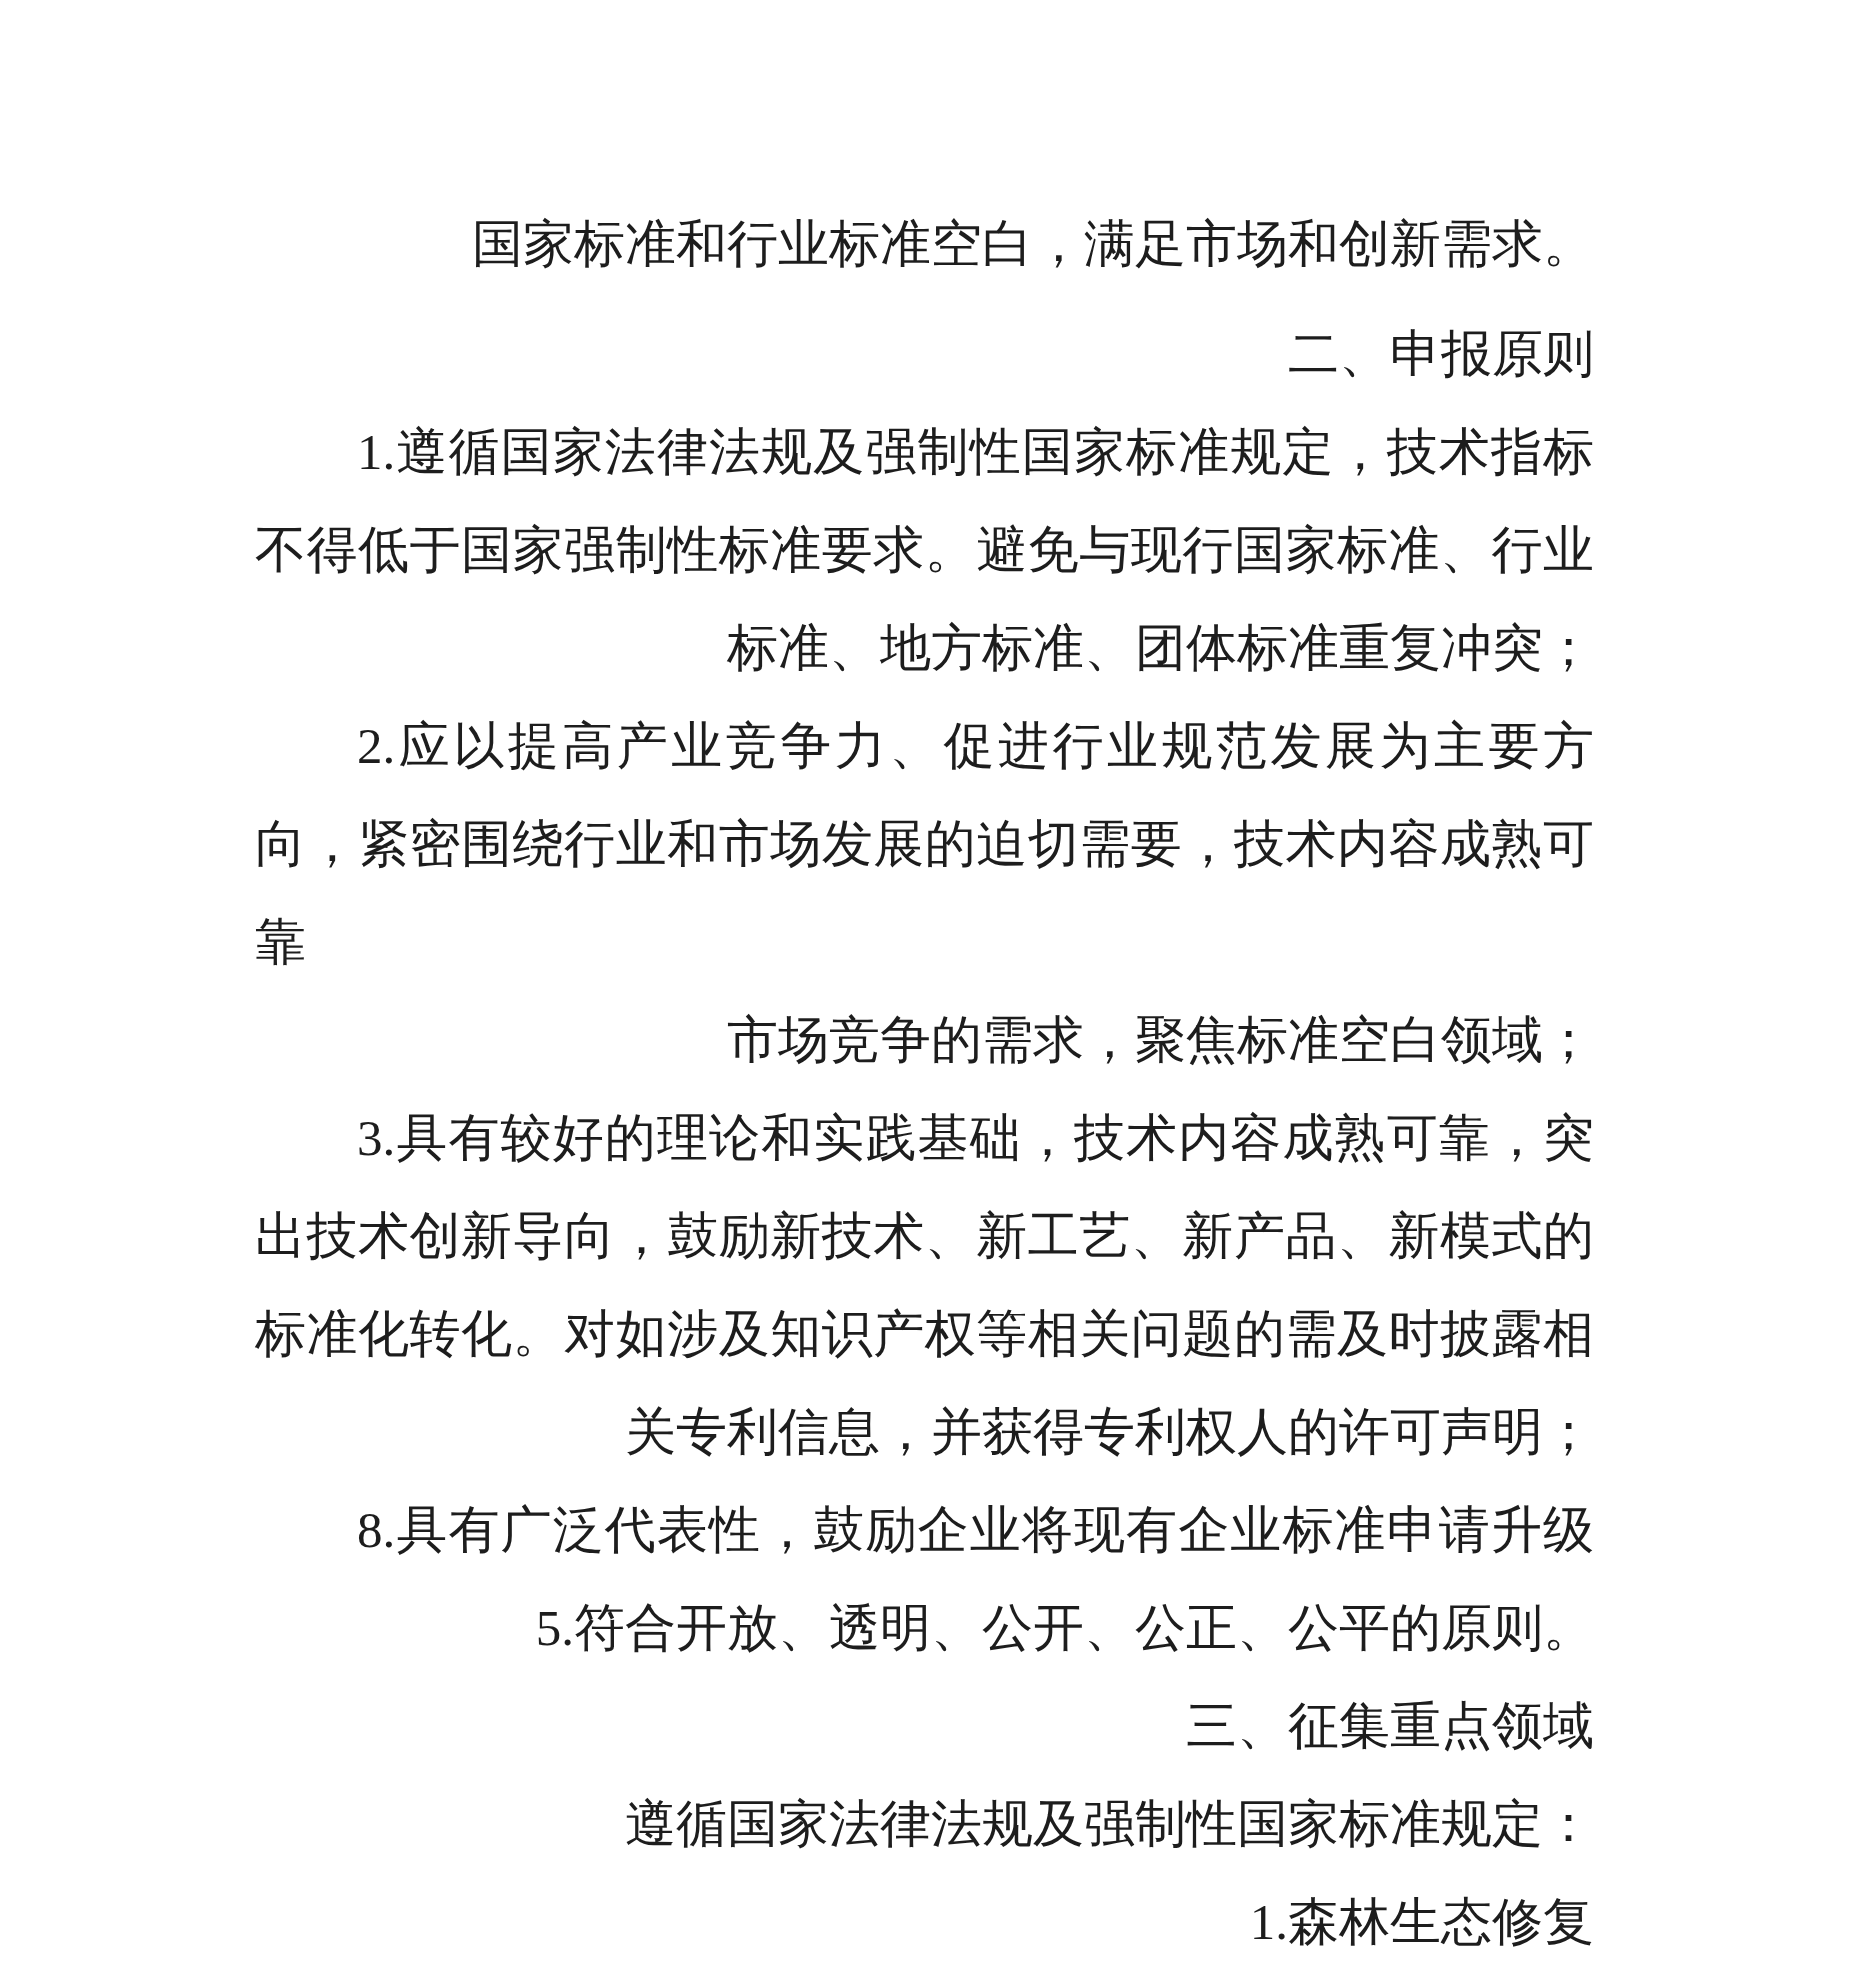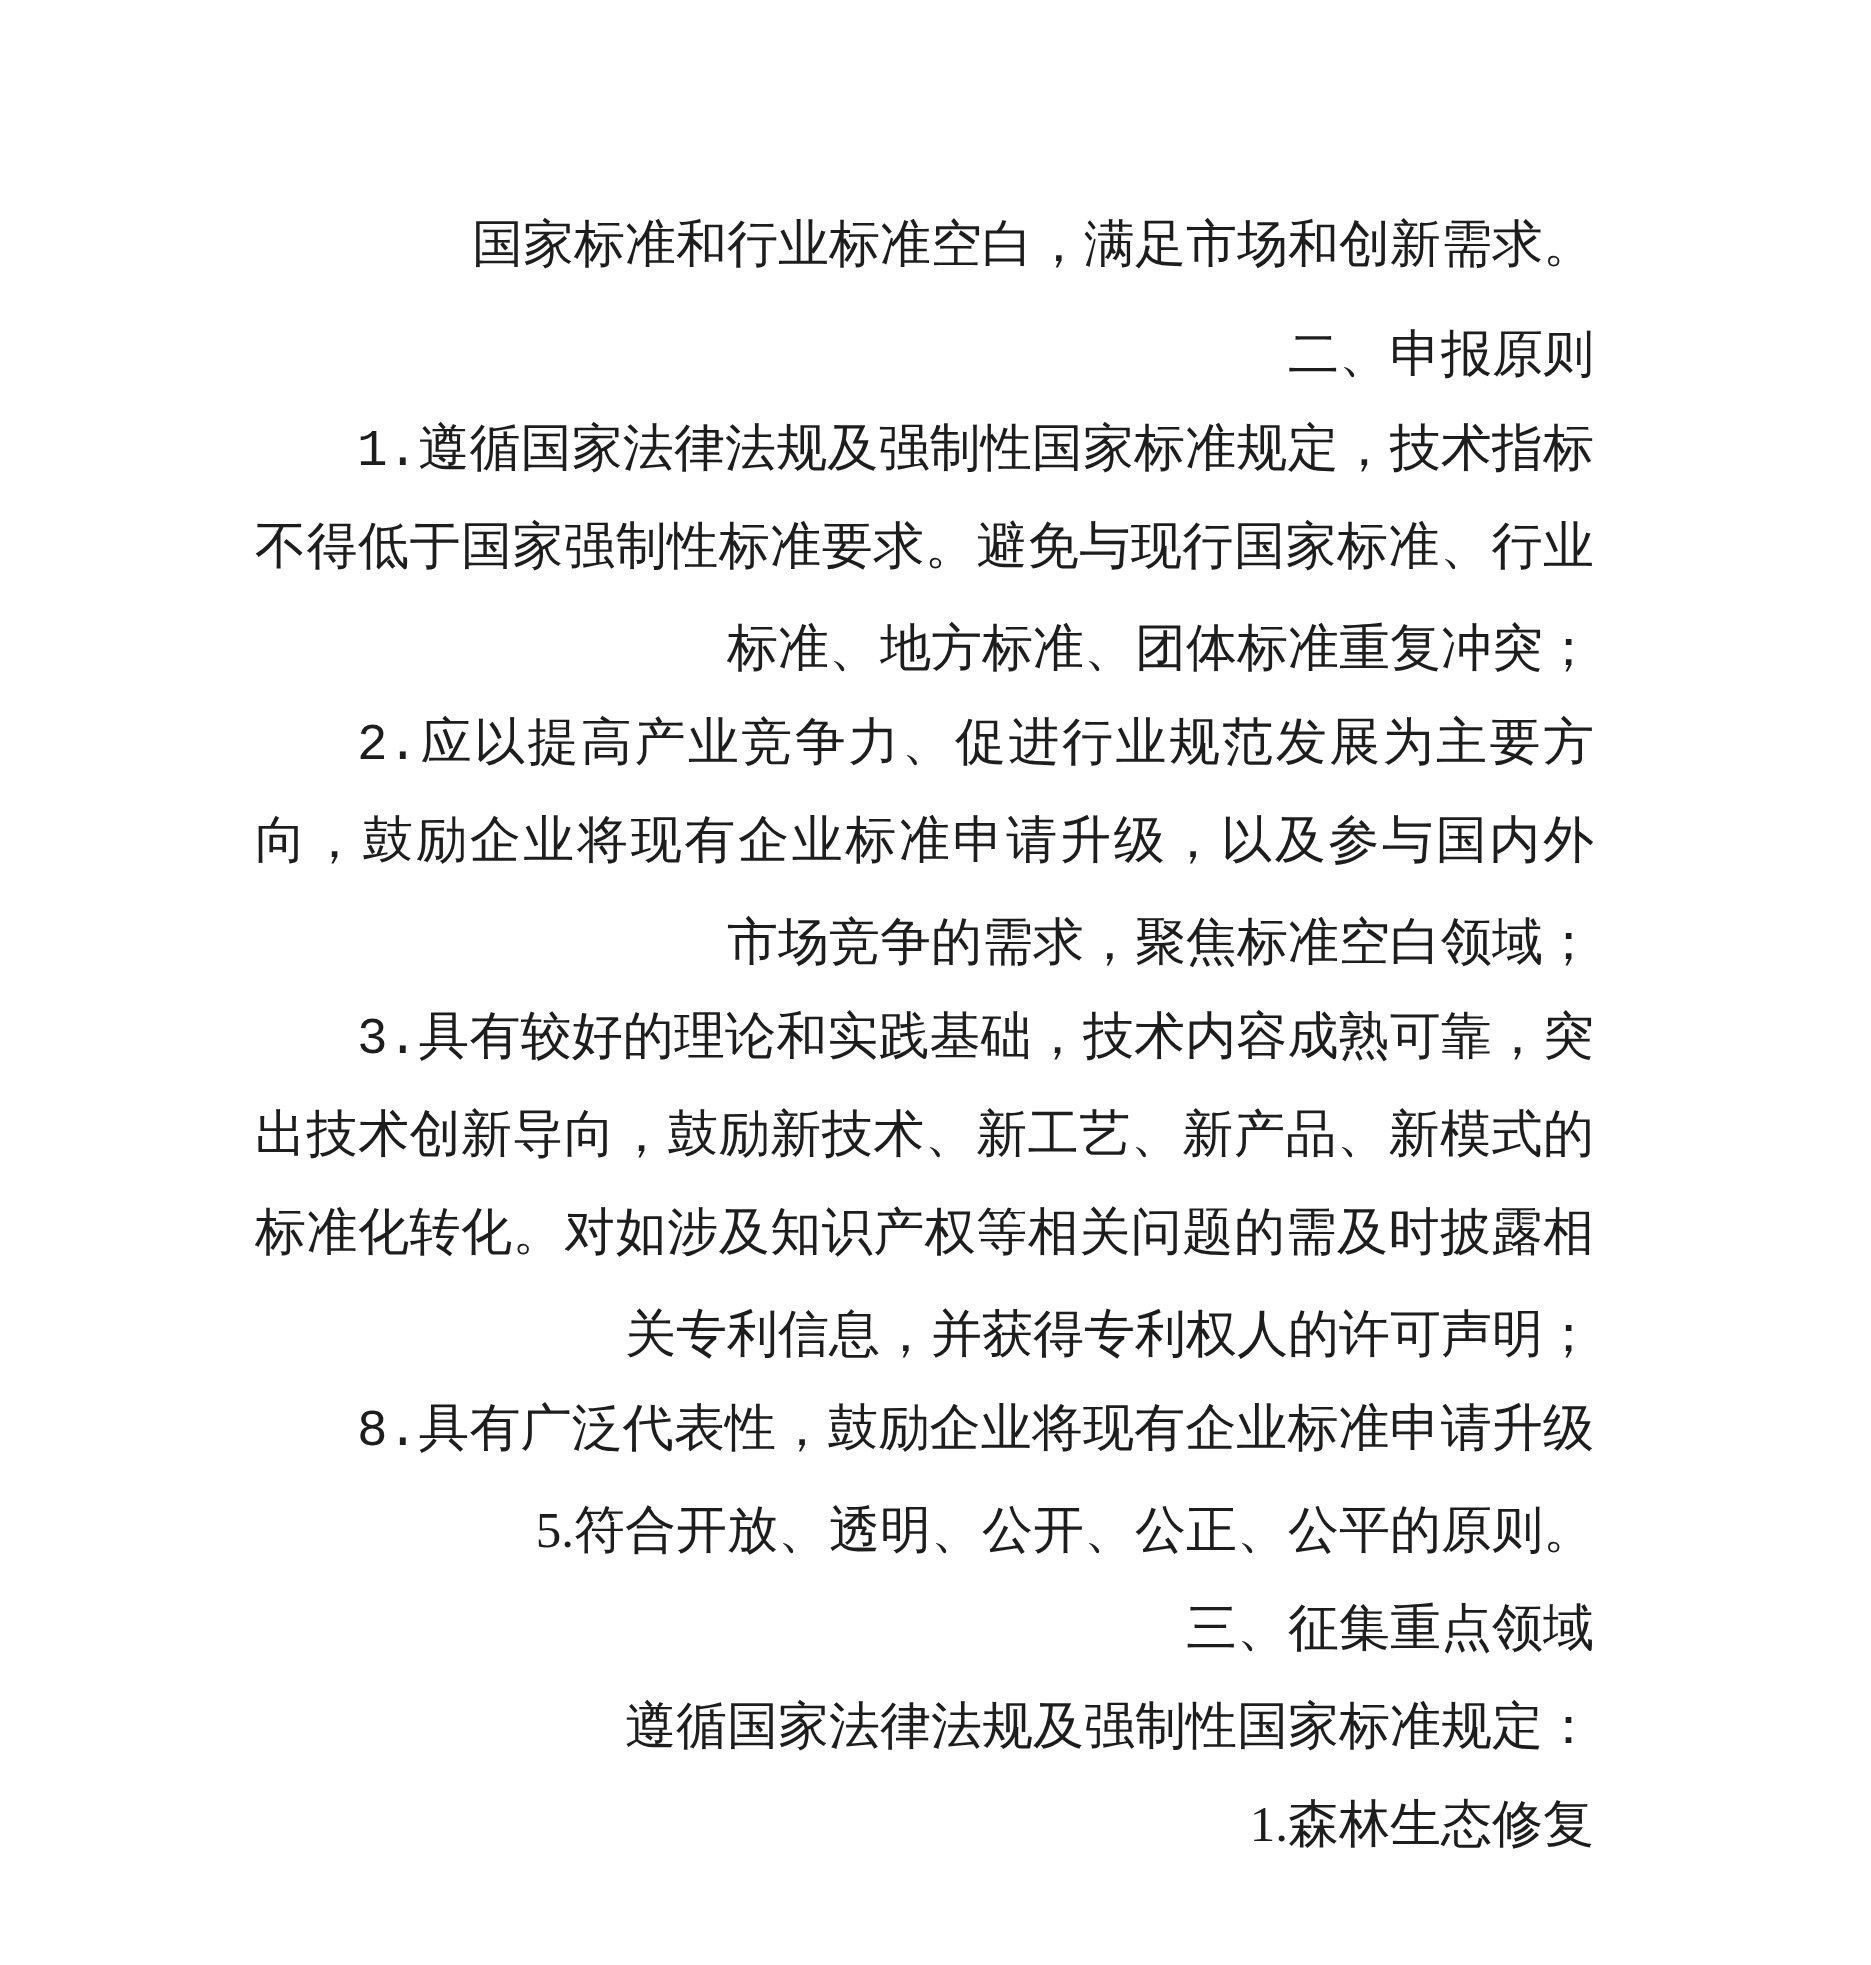--- a/index.html
+++ b/index.html
@@ -30,42 +30,41 @@
     letter-spacing: 0;
   }
   .ln {
     white-space: nowrap;
     text-align: right;
   }
   .ln.fill {
     white-space: normal;
     text-align: justify;
     text-align-last: justify;
-    font-family: Liberation Mono, monospace;
   }
   .ln.ind {
     text-indent: 2em;
   }
   .ln.mt {
     margin-top: 11.8px;
   }
 </style>
 </head>
 <body>
 
 <div class="page">
 
   <div class="text-block">
     <div class="ln">国家标准和行业标准空白，满足市场和创新需求。</div>
     <div class="ln ind mt">二、申报原则</div>
     <div class="ln ind fill">1.遵循国家法律法规及强制性国家标准规定，技术指标</div>
     <div class="ln fill">不得低于国家强制性标准要求。避免与现行国家标准、行业</div>
     <div class="ln">标准、地方标准、团体标准重复冲突；</div>
     <div class="ln ind fill">2.应以提高产业竞争力、促进行业规范发展为主要方</div>
-    <div class="ln fill">向，鼓励企业将现有企业标准申请升级，以及参与国内外</div>
+    <div class="ln fill">向，紧密围绕行业和市场发展的迫切需要，技术内容成熟可靠</div>
     <div class="ln">市场竞争的需求，聚焦标准空白领域；</div>
     <div class="ln ind fill">3.具有较好的理论和实践基础，技术内容成熟可靠，突</div>
     <div class="ln fill">出技术创新导向，鼓励新技术、新工艺、新产品、新模式的</div>
     <div class="ln fill">标准化转化。对如涉及知识产权等相关问题的需及时披露相</div>
     <div class="ln">关专利信息，并获得专利权人的许可声明；</div>
     <div class="ln ind fill">8.具有广泛代表性，鼓励企业将现有企业标准申请升级</div>
     <div class="ln ind">5.符合开放、透明、公开、公正、公平的原则。</div>
     <div class="ln ind">三、征集重点领域</div>
     <div class="ln ind">遵循国家法律法规及强制性国家标准规定：</div>
     <div class="ln ind">1.森林生态修复</div>

